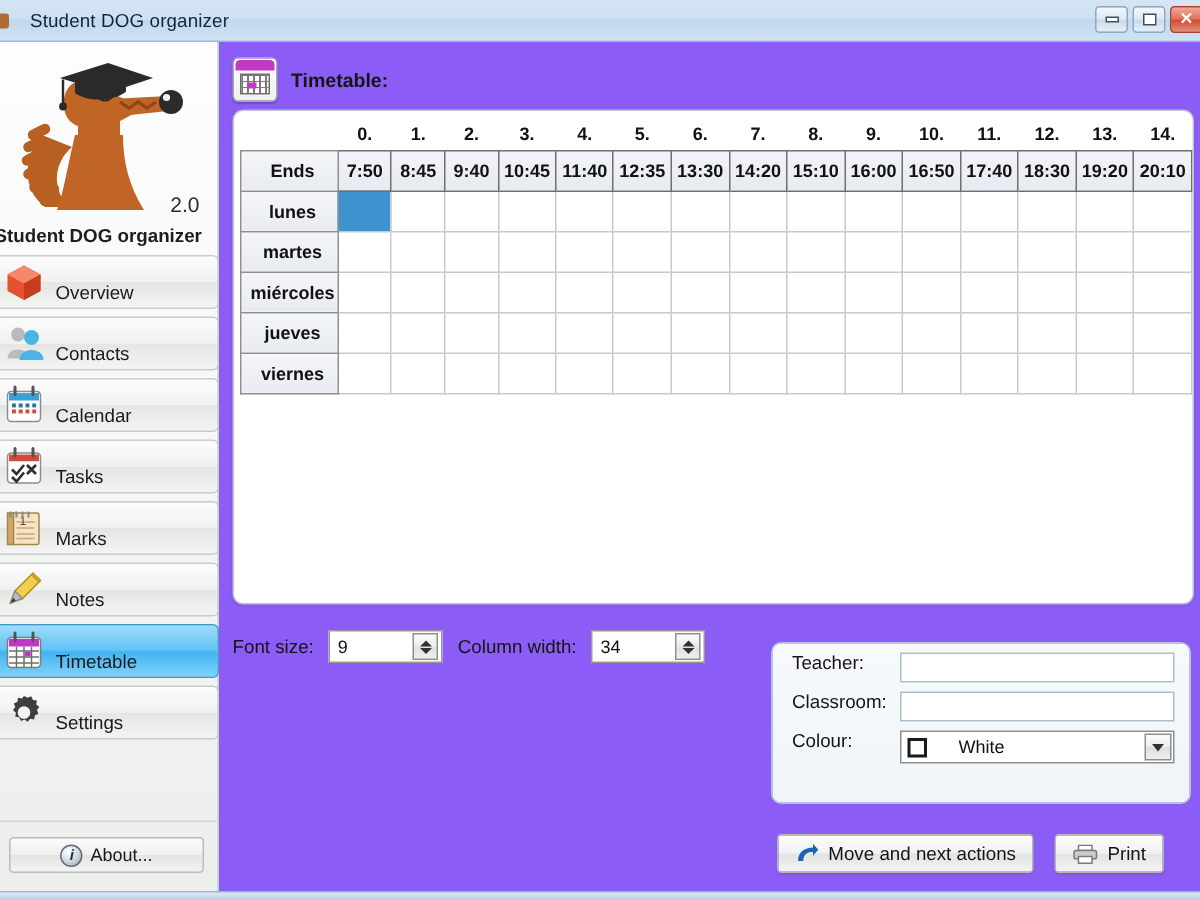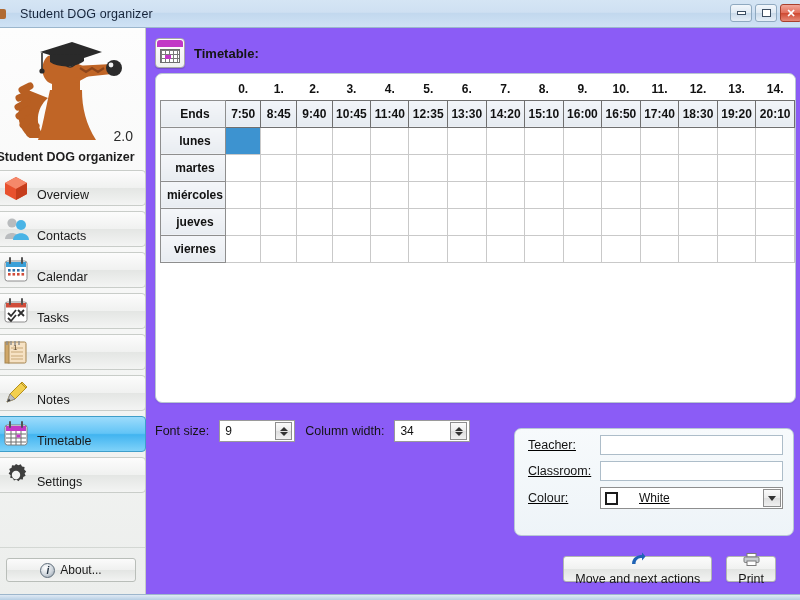--- a/index.html
+++ b/index.html
@@ -195,21 +195,21 @@
   }
   .arrows .a-up { border-bottom: 4px solid #333; margin-bottom: 1px; }
   .arrows .a-dn { border-top: 4px solid #333; }
 
   
   #detail-box {
     position: absolute; left: 368px; top: 400px; width: 280px; height: 108px;
     background: linear-gradient(to bottom,#f7fafc 0%, #eef4f8 100%);
     border: 1px solid #b8c8d4; border-radius: 7px;
   }
-  .fld-row { display: flex; align-items: center; padding: 6px 10px 0 13px; text-decoration: underline; }
+  .fld-row { display: flex; padding: 6px 10px 0 13px; }
   .fld-lbl { width: 72px; font-size: 12.5px; color: #141414; }
   .txtin {
     flex: 1; height: 20px; background: #fff;
     border: 1px solid #adbdc9; font-size: 12px; color: #111;
     padding: 0 3px; line-height: 18px;
   }
   .combo {
     flex: 1; height: 22px; background: #fff;
     border: 1px solid #8e8e8e; display: flex; align-items: center;
     position: relative; padding-left: 4px; gap: 21px;
@@ -228,21 +228,20 @@
   #btn-row {
     position: absolute; right: 24px; top: 528px;
     display: flex; gap: 14px; align-items: center;
   }
   .pbtn {
     height: 26px; border: 1px solid #b2b7b2; border-radius: 3px;
     background: linear-gradient(to bottom,#fcfcfc 0%,#f0f1f0 50%,#e2e4e2 51%,#f2f3f2 100%);
     display: flex; align-items: center; justify-content: center; gap: 6px;
     padding: 0 11px; font-size: 12.5px; color: #141414; cursor: pointer;
     box-shadow: 0 1px 1px rgba(0,0,0,.08);
-    flex-direction: column;
   }
   .move-ico { width: 16px; height: 14px; position: relative; }
   .move-ico svg { display:block; }
   .print-ico { width: 17px; height: 13px; position: relative; }
 
   #bottom-strip {
     position: absolute; left: 0; bottom: 0; width: 800px; height: 6px;
     background: linear-gradient(to bottom,#dfe9f4 0%, #b8cfe4 100%);
     border-top: 1px solid #9db6cc;
   }

